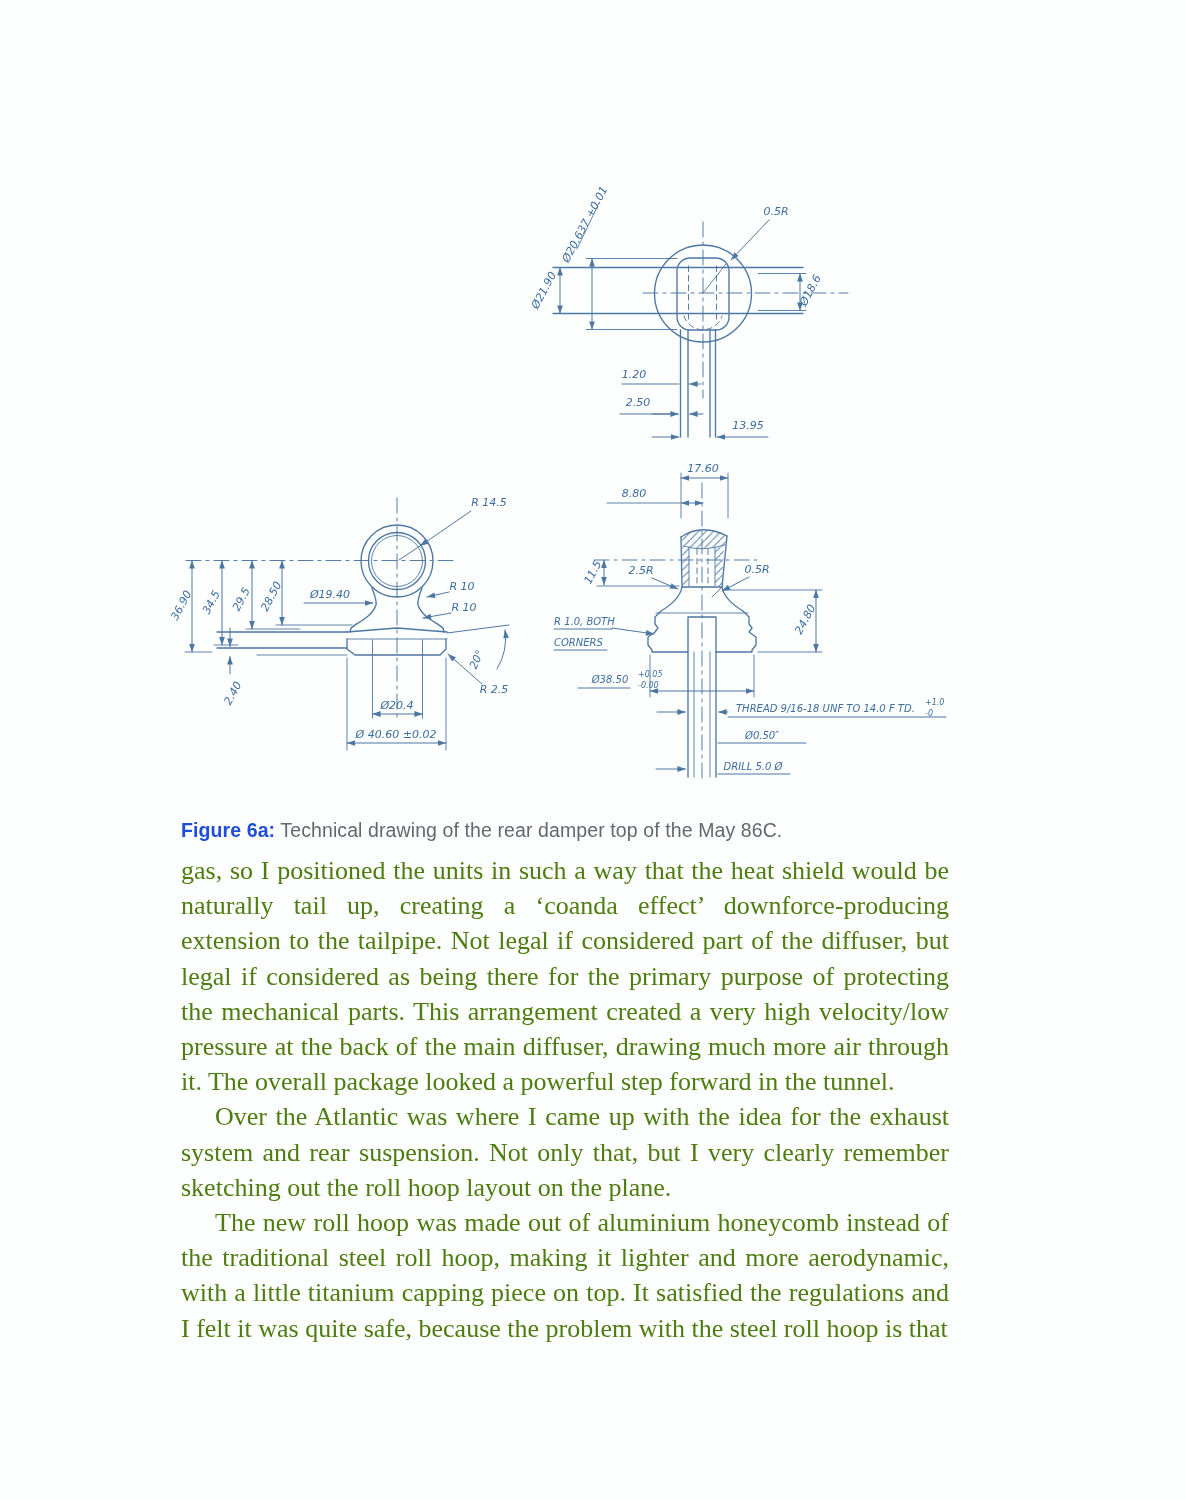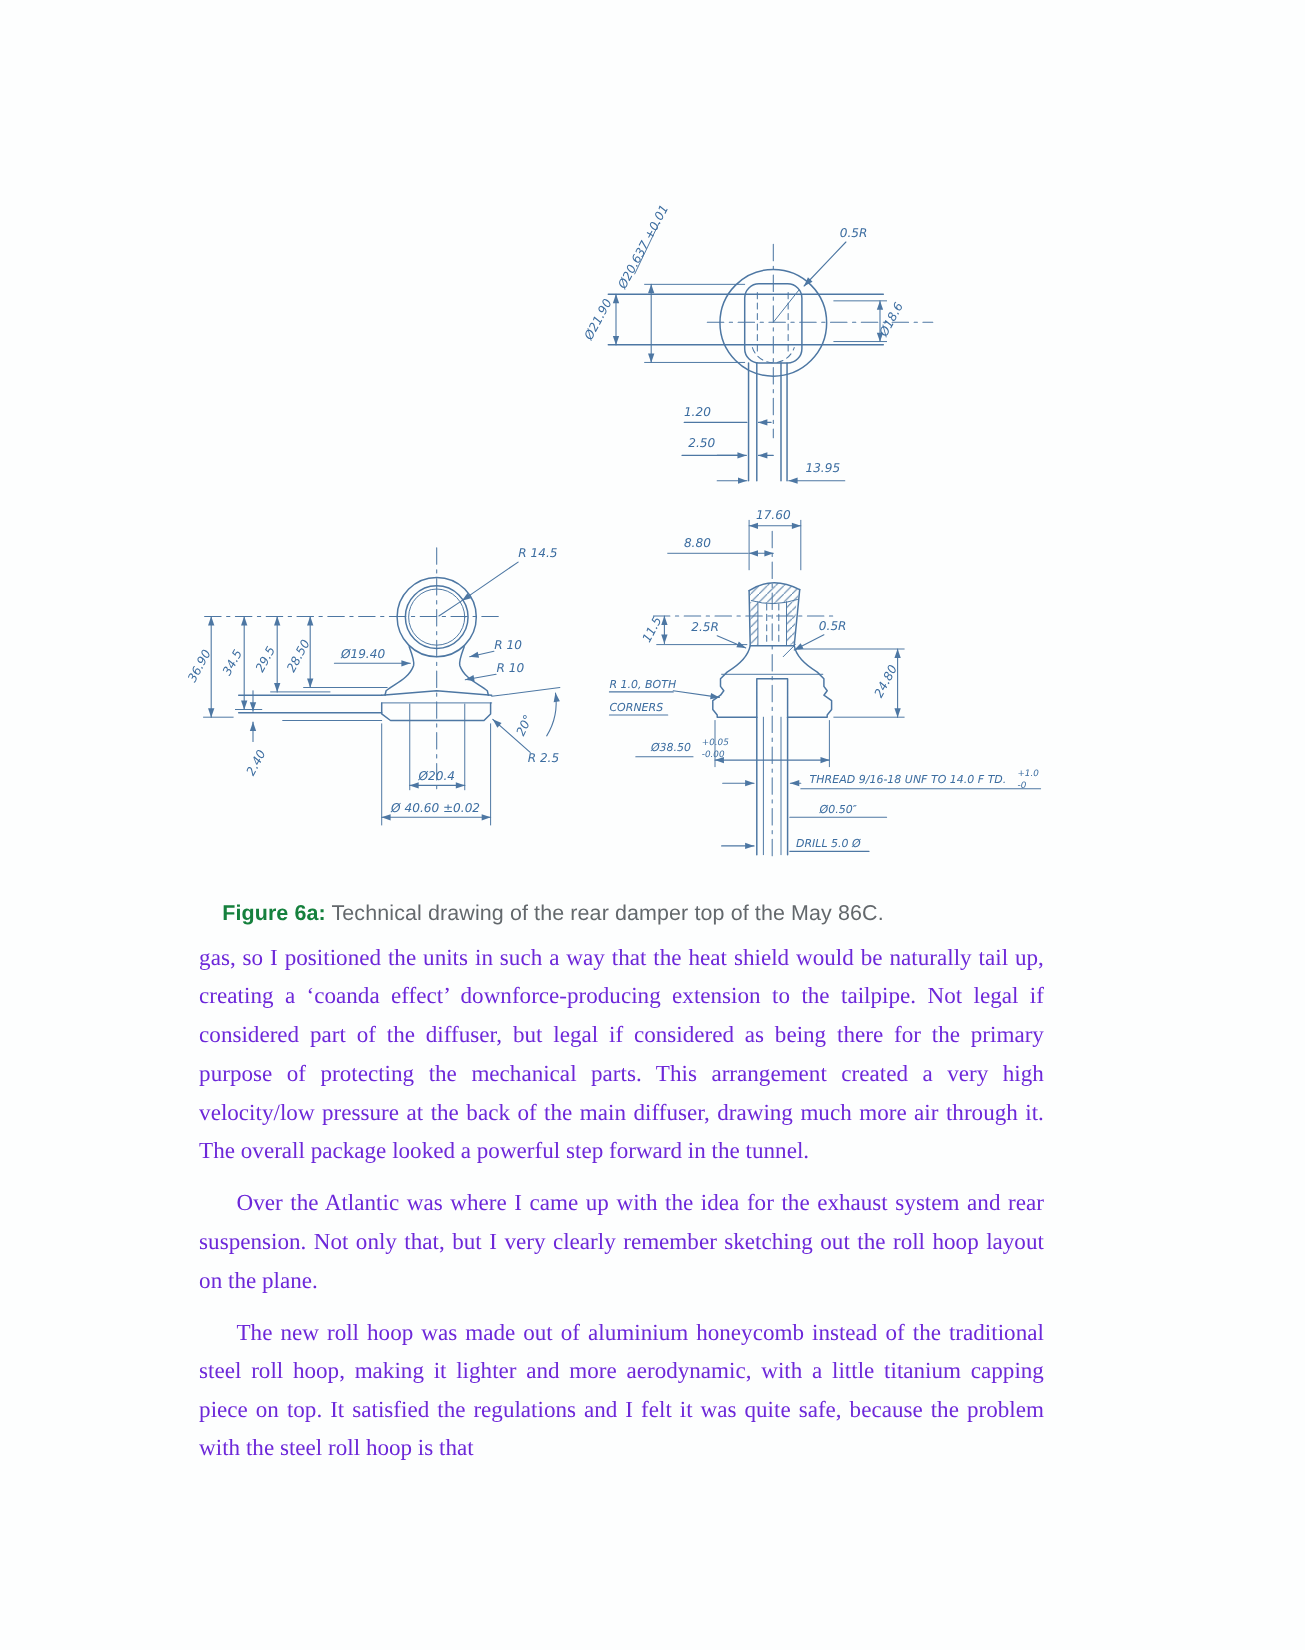--- a/index.html
+++ b/index.html
@@ -16,28 +16,28 @@
   .cl{stroke-dasharray:15 5 3 5;stroke-width:0.95;}
   .hd{stroke-dasharray:5.5 4;stroke-width:0.95;}
   text.d{font-family:"DejaVu Sans",sans-serif;font-style:italic;font-size:11px;fill:#3c6da0;}
   text.n{font-size:10px;}
   text.t{font-size:8px;}
 
   
   .caption{position:absolute;left:181px;top:799px;width:800px;
            font-family:"Liberation Sans",sans-serif;font-size:19.5px;
            color:#63686c;letter-spacing:0.1px;}
-  .caption .cap-label{color:#15803d;font-weight:700;margin-left:21px;}
+  .caption .cap-label{color:#1d4ed8;font-weight:700;}
 
   
   .bodytext{position:absolute;left:181px;top:853px;width:768px;
-            font-size:21px;line-height:35.2px;color:#6d28d9;
+            font-size:26px;line-height:35.2px;color:#4d7c0f;
             text-align:justify;}
   .bodytext p{margin:0;}
-  .bodytext p.indent{text-indent:34px;margin-top:12px;}
+  .bodytext p.indent{text-indent:34px;}
 </style>
 </head>
 <body>
 
 <div class="page">
 
   <div class="drawing">
     <svg width="1186" height="614" viewBox="0 178 1186 614">
       <defs>
         <marker id="ah" viewBox="0 0 10 10" refX="9.4" refY="5" markerWidth="9" markerHeight="9" orient="auto-start-reverse">

